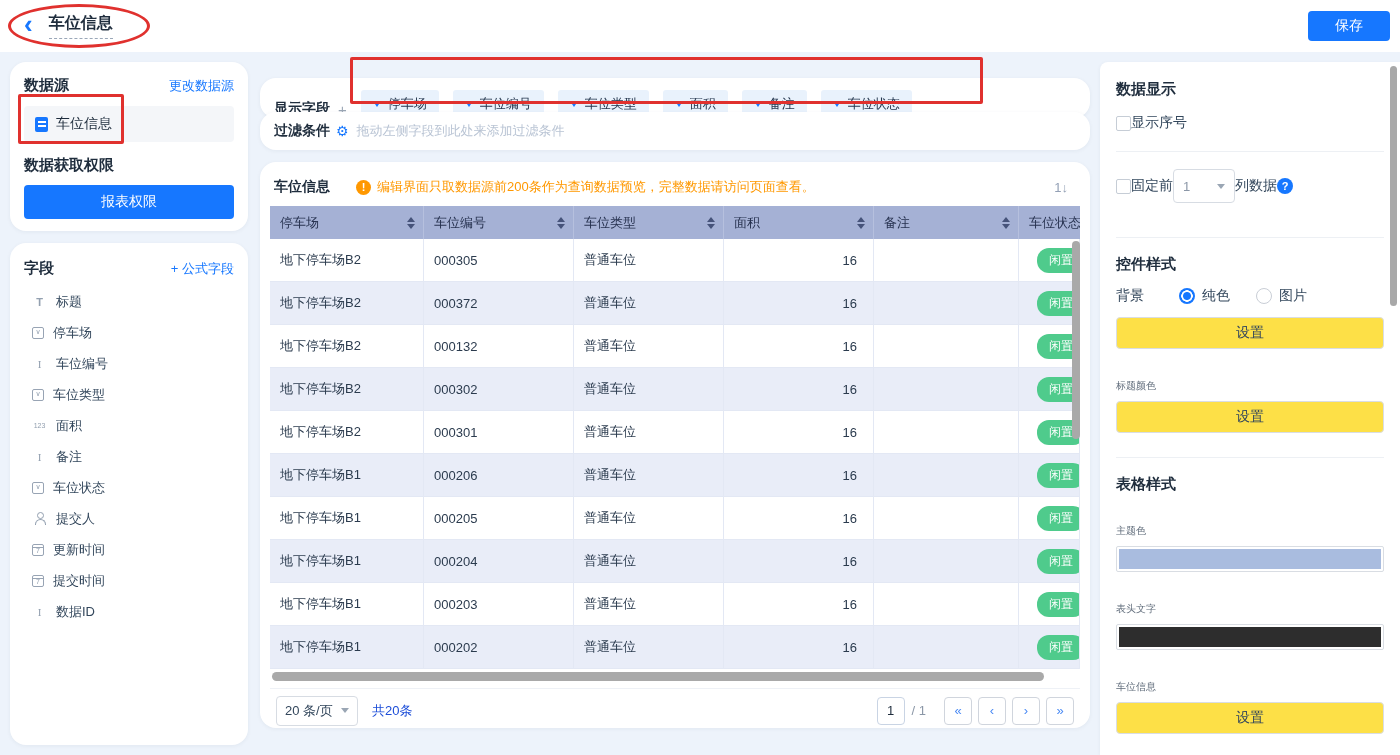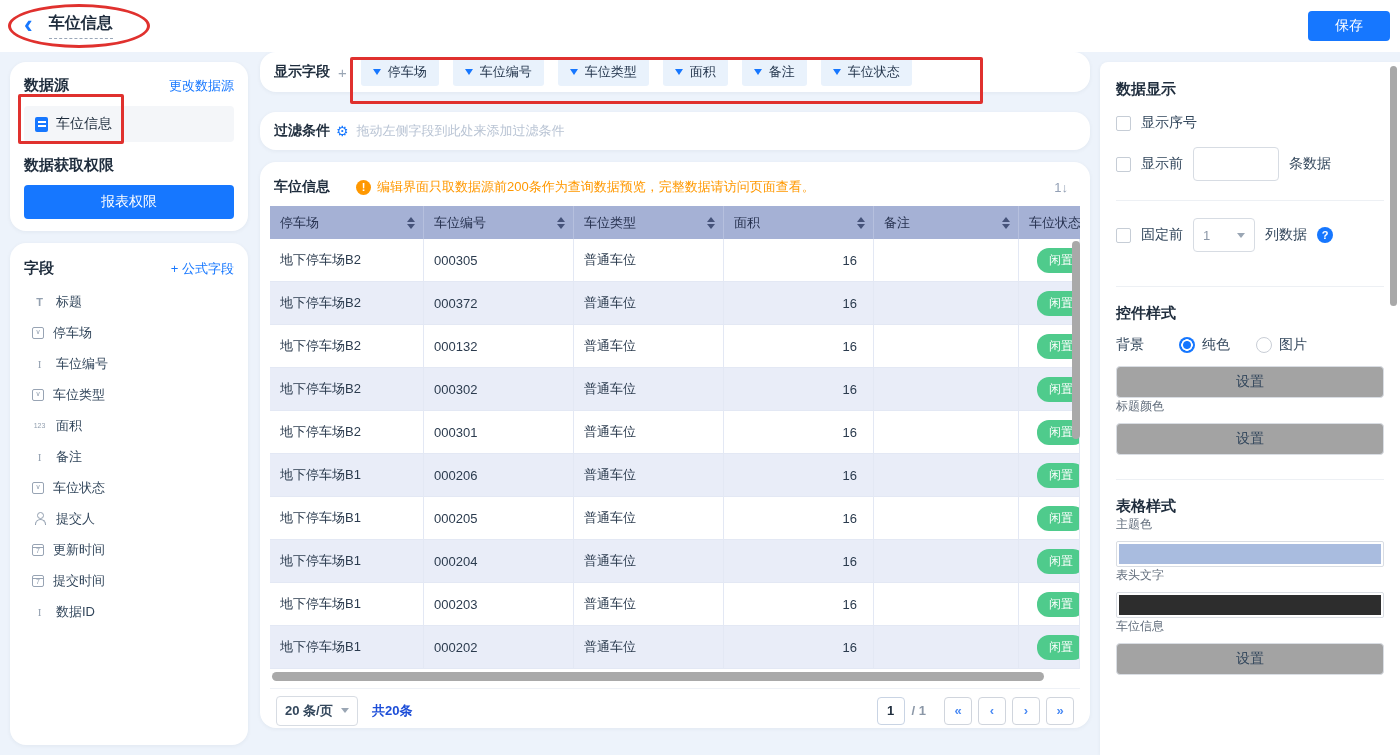--- a/index.html
+++ b/index.html
@@ -33,21 +33,21 @@
   .select-icon { border:1px solid #98a4b4; border-radius:2px; width:12px; height:12px; flex-basis:12px; }
   .select-icon::before { content:"\2228"; font-size:7px; margin-top:-1px; }
   .person-icon { position:relative; }
   .person-icon::before { content:""; position:absolute; top:1px; left:5px; width:5px; height:5px; border:1px solid #93a0b0; border-radius:50%; }
   .person-icon::after { content:""; position:absolute; bottom:1px; left:3px; width:9px; height:5px; border:1px solid #93a0b0; border-bottom:none; border-radius:6px 6px 0 0; }
   .calendar-icon { border:1px solid #98a4b4; border-radius:2px; width:12px; height:12px; flex-basis:12px; position:relative; }
   .calendar-icon::before { content:"7"; font-size:7px; margin-top:2px; }
   .calendar-icon::after { content:""; position:absolute; top:2.5px; left:0; width:10px; border-top:1px solid #98a4b4; }
 
   
-  .chips-card { left:260px; top:52px; width:830px; height:40px; display:flex; align-items:center; padding:0 14px; }
+  .chips-card { left:260px; top:78px; width:830px; height:40px; display:flex; align-items:flex-end; padding:0 14px; }
   .lbl14b { font-size:14px; font-weight:bold; }
   .plus { color:#9aa6b4; font-size:15px; margin:0 14px 0 8px; cursor:pointer; }
   .chips { display:flex; gap:14px; }
   .chip { height:28px; background:#e9f2fc; border-radius:3px; display:flex; align-items:center; gap:7px; padding:0 12px; font-size:13px; color:#24364d; cursor:pointer; }
   .caret { width:0; height:0; border-left:4.5px solid transparent; border-right:4.5px solid transparent; border-top:6px solid #1677ff; }
 
   .filter-card { left:260px; top:112px; width:830px; height:38px; display:flex; align-items:center; padding:0 14px; }
   .gear { color:#1677ff; font-size:14px; margin:0 8px 0 6px; }
   .placeholder { font-size:13px; color:#b9c4d4; }
 
@@ -64,42 +64,42 @@
   .arr-up { width:0; height:0; border-left:4px solid transparent; border-right:4px solid transparent; border-bottom:5px solid #46537a; }
   .arr-dn { width:0; height:0; border-left:4px solid transparent; border-right:4px solid transparent; border-top:5px solid #46537a; }
   .trow { display:flex; height:43px; background:#fff; }
   .trow:nth-child(even) { background:#e9edf8; }
   .tcell { display:flex; align-items:center; padding:0 10px; font-size:13px; color:#2b3b4e; border-right:1px solid #e3e8f4; border-bottom:1px solid #e3e8f4; overflow:hidden; white-space:nowrap; flex:none; }
   .tcell.num { justify-content:flex-end; padding-right:16px; }
   .badge { background:#4fcb8c; color:#fff; font-size:12px; padding:4px 12px; border-radius:12px; margin-left:8px; white-space:nowrap; }
   .vscroll { position:absolute; right:0; top:35px; width:8px; height:198px; background:#a9a9a9; border-radius:4px; }
   .hscroll { margin-top:3px; width:810px; }
   .hthumb { width:772px; height:9px; background:#a9a9a9; border-radius:5px; margin-left:2px; }
-  .pg-row { margin-top:7px; border-top:1px solid #eef1f6; height:44px; display:flex; align-items:center; padding:0 6px;font-weight:bold; }
+  .pg-row { margin-top:7px; border-top:1px solid #eef1f6; height:44px; display:flex; align-items:center; padding:0 6px; }
   .pgsize { width:82px; height:30px; border:1px solid #d7dce3; border-radius:4px; display:flex; align-items:center; justify-content:space-between; padding:0 8px; font-size:13px; color:#33475c; cursor:pointer; }
   .dn-tri { width:0; height:0; border-left:4px solid transparent; border-right:4px solid transparent; border-top:5px solid #9aa6b4; }
   .total { font-size:13px; color:#1d4ed8; margin-left:14px; flex:1; }
   .pg-input { width:28px; height:28px; border:1px solid #c9d4e4; border-radius:4px; display:flex; align-items:center; justify-content:center; font-size:13px; }
   .pg-of { font-size:13px; color:#8b97a7; margin:0 12px 0 7px; }
   .navbtn { width:28px; height:28px; border:1px solid #d0d5dd; border-radius:4px; background:#fff; color:#4a8af4; font-size:13px; display:flex; align-items:center; justify-content:center; margin-left:6px; cursor:pointer; }
 
   
   .panel { left:1100px; top:62px; width:300px; height:693px; padding:18px 16px; border-radius:8px 0 0 0; }
   .sec-h { font-size:15px; font-weight:bold; }
-  .chk-row { display:flex; align-items:center; gap:10px; margin-top:15px; font-size:14px; color:#33475c; }
+  .chk-row { display:flex; align-items:center; margin-top:15px; font-size:14px; color:#33475c; }
   .chk { width:15px; height:15px; border:1px solid #c6cdd6; border-radius:2px; background:#fff; flex:0 0 15px; cursor:pointer; }
   .mini-input { width:86px; height:34px; border:1px solid #d7dce3; border-radius:4px; }
   .mini-select { width:62px; height:34px; border:1px solid #d7dce3; border-radius:4px; display:flex; align-items:center; justify-content:space-between; padding:0 9px; color:#8b97a7; font-size:13px; cursor:pointer; }
   .help { width:16px; height:16px; border-radius:50%; background:#1677ff; color:#fff; font-size:11px; font-weight:bold; display:inline-flex; align-items:center; justify-content:center; cursor:pointer; }
   .divider { border-top:1px solid #edf0f4; margin:19px 0 17px; }
   .radio-row { display:flex; align-items:center; margin-top:13px; font-size:14px; color:#33475c; }
   .radio-on { width:16px; height:16px; border-radius:50%; background:radial-gradient(circle,#1677ff 3.5px,#fff 4.5px 5.5px,#1677ff 6px); margin-right:7px; cursor:pointer; }
   .radio-off { width:16px; height:16px; border-radius:50%; border:1.5px solid #c9ced6; margin:0 7px 0 26px; cursor:pointer; }
-  .setbtn { margin-top:12px; width:100%; height:32px; background:#a3a3a3; border:1px solid #d9dde3; border-radius:4px; font-size:14px; color:#33475c; }
-  .sub-lbl { margin-top:0; font-size:12px; color:#5f6b7a; }
+  .setbtn { margin-top:12px; width:100%; height:32px; background:#fde047; border:1px solid #d9dde3; border-radius:4px; font-size:14px; color:#33475c; }
+  .sub-lbl { margin-top:30px; font-size:10px; color:#5f6b7a; }
   .swatch { margin-top:8px; height:26px; border:1px solid #d9dde3; border-radius:2px; padding:2px; cursor:pointer; }
   .swatch > div { width:100%; height:100%; }
   .pscroll { position:absolute; right:3px; top:4px; width:7px; height:240px; background:#a8a8a8; border-radius:4px; }
 
   
   .anno { position:absolute; border:3px solid #e0312e; z-index:60; pointer-events:none; }
 </style>
 </head>
 <body>
 
@@ -384,26 +384,20 @@
         <div class="navbtn">»</div>
       </span>
   </div>
 </div>
 
 <div class="card panel">
   <div class="sec-h">数据显示</div>
   <div class="chk-row">
     <span class="chk"></span>
     <span>显示序号</span>
-  </div>
-  <div class="chk-row">
-    <span class="chk"></span>
-    <span>显示前</span>
-    <span class="mini-input"></span>
-    <span>条数据</span>
   </div>
   <div class="divider"></div>
   <div class="chk-row">
     <span class="chk"></span>
     <span>固定前</span>
     <span class="mini-select">
       <span>1</span>
       <span class="dn-tri"></span>
     </span>
     <span>列数据</span>

